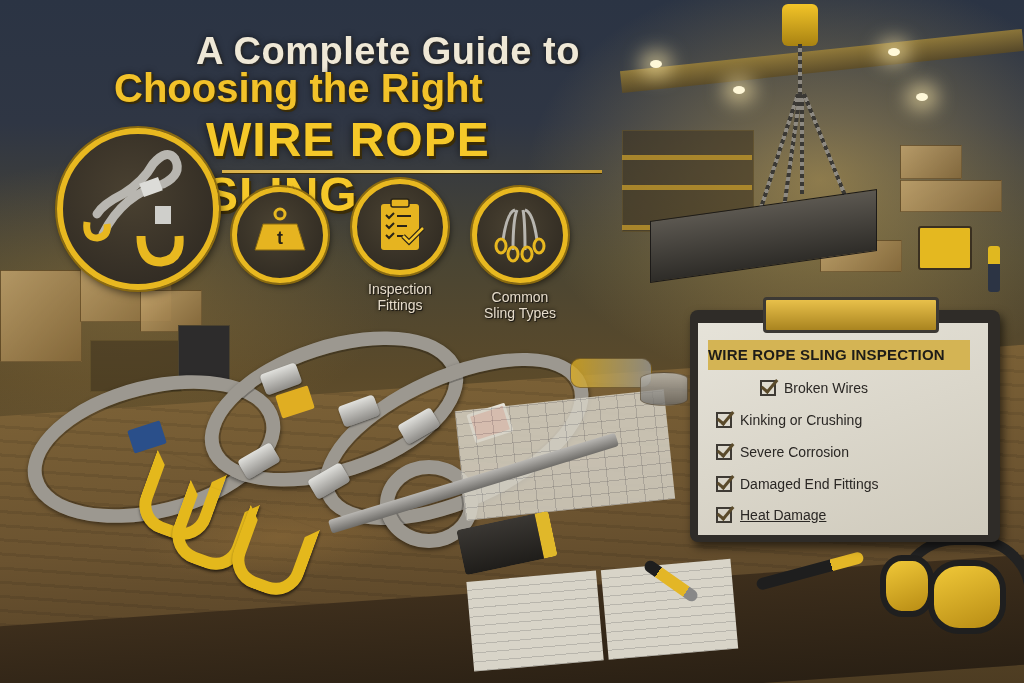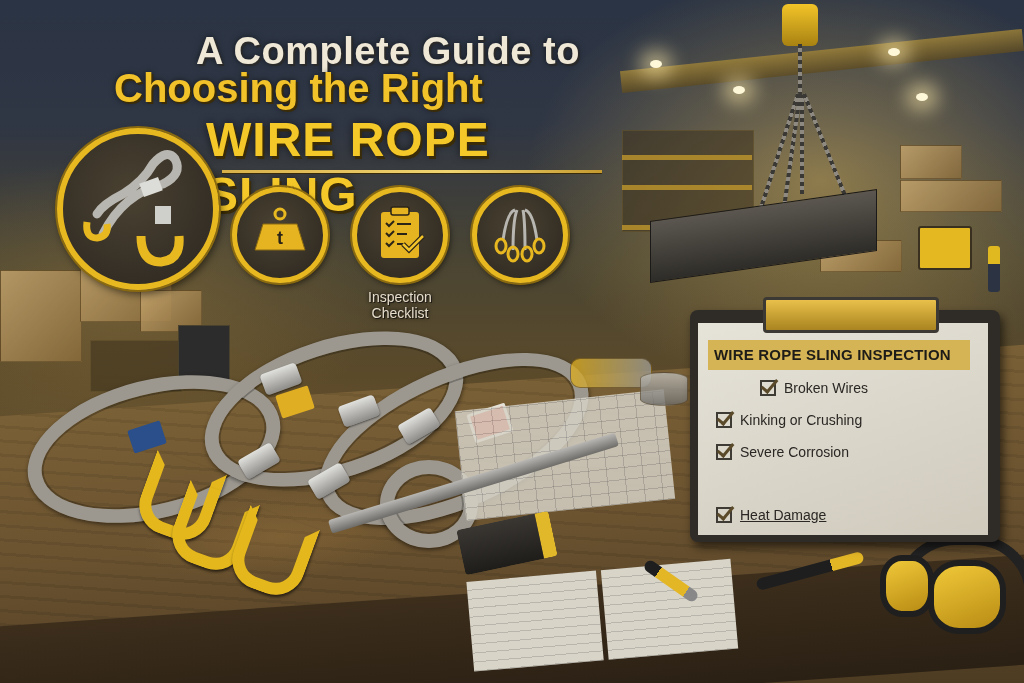--- a/index.html
+++ b/index.html
@@ -46,21 +46,21 @@
   .feature .ring svg{position:absolute;left:0;top:0;}
   .feature .label{margin-top:6px;font-size:14px;line-height:16px;color:#e6dccb;text-shadow:1px 1px 0 #1e1a14,0 0 4px #000;}
 
   
   .clipboard{position:absolute;left:690px;top:310px;width:310px;height:232px;background:#2f2c28;border-radius:8px;
       box-shadow:3px 5px 10px rgba(0,0,0,.6);}
   .clip{position:absolute;left:763px;top:297px;width:170px;height:30px;border-radius:4px;
       background:linear-gradient(180deg,#e8c04a,#a98420);border:3px solid #3c3934;}
   .paper{position:absolute;left:698px;top:323px;width:290px;height:212px;background:linear-gradient(160deg,#e6e3d9,#cfcabc);}
   .cl-head{position:absolute;left:708px;top:340px;width:262px;height:30px;background:#d4b454;
-      color:#1e1c18;font-weight:bold;font-size:15px;line-height:30px;padding-left:6px;box-sizing:border-box;letter-spacing:.2px;}
+      color:#1e1c18;font-weight:bold;font-size:15px;line-height:30px;box-sizing:border-box;letter-spacing:.2px;}
   .cl-item{position:absolute;left:716px;height:24px;display:flex;align-items:center;gap:8px;color:#2a2724;font-size:14px;}
   .cbox{width:16px;height:16px;border:2px solid #3e3a34;position:relative;box-sizing:border-box;}
   .cbox::after{content:"";position:absolute;left:3px;top:-6px;width:6px;height:14px;border-right:3px solid #5a4a2a;border-bottom:3px solid #5a4a2a;transform:rotate(40deg);}
 
   
   .rope{position:absolute;border-radius:50%;border:14px solid #9c9890;
      background:transparent;box-shadow:inset 0 0 0 2px rgba(0,0,0,.25),0 2px 4px rgba(0,0,0,.5);}
   .hook{position:absolute;width:50px;height:54px;border:12px solid #e4b81c;border-top-color:transparent;border-radius:0 0 30px 30px;box-shadow:1px 2px 3px rgba(0,0,0,.6);}
   .ferrule{position:absolute;width:38px;height:22px;border-radius:4px;background:linear-gradient(180deg,#e0e0dc,#8e8c88);box-shadow:0 1px 2px rgba(0,0,0,.5);}
   .tag{position:absolute;width:34px;height:24px;border-radius:2px;}
@@ -138,44 +138,45 @@
   <div class="feature" style="left:230px;top:187px;">
     <div class="ring">
       <svg width="86" height="86" viewBox="0 0 86 86">
         <circle cx="43" cy="22" r="5" fill="none" stroke="#e8b820" stroke-width="3"></circle>
         <path d="M26 32 L60 32 L68 58 L18 58 Z" fill="#e6b420" stroke="#8a6a10" stroke-width="1"></path>
         <text x="43" y="52" text-anchor="middle" font-family="Liberation Sans, sans-serif" font-weight="bold" font-size="18" fill="#2a2418">t</text>
       </svg>
     </div>
   </div>
 
-  <div class="feature" style="left:350px;top:187px;">
+  <div class="feature" style="left:350px;top:179px;">
     <div class="ring">
       <svg width="86" height="86" viewBox="0 0 86 86">
         <rect x="24" y="20" width="38" height="46" rx="3" fill="#e6b420"></rect>
         <rect x="34" y="15" width="18" height="8" rx="2" fill="#e6b420" stroke="#2a2418" stroke-width="1.5"></rect>
         <path d="M29 31 l3 3 l5 -5 M29 41 l3 3 l5 -5 M29 51 l3 3 l5 -5" stroke="#2a2418" stroke-width="2" fill="none"></path>
         <path d="M40 32 h14 M40 42 h10 M40 52 h8" stroke="#2a2418" stroke-width="2"></path>
         <path d="M46 52 l6 6 l14 -14" stroke="#2a2418" stroke-width="5" fill="none"></path>
         <path d="M46 52 l6 6 l14 -14" stroke="#f2c42a" stroke-width="2.5" fill="none"></path>
       </svg>
     </div>
-    <div class="label"><span>Inspection</span><br><span>Checklist</span></div>
+    <div class="label"><span>Inspection</span><br><span>Fittings</span></div>
   </div>
 
   <div class="feature" style="left:470px;top:187px;">
     <div class="ring">
       <svg width="86" height="86" viewBox="0 0 86 86">
         <path d="M26 48 Q30 20 38 18 M36 58 Q36 28 40 18 M48 58 Q48 28 46 18 M60 48 Q56 20 48 18" stroke="#b8b6b0" stroke-width="3" fill="none"></path>
         <ellipse cx="24" cy="54" rx="5" ry="7" fill="none" stroke="#e8b820" stroke-width="3"></ellipse>
         <ellipse cx="36" cy="62" rx="5" ry="7" fill="none" stroke="#e8b820" stroke-width="3"></ellipse>
         <ellipse cx="50" cy="62" rx="5" ry="7" fill="none" stroke="#e8b820" stroke-width="3"></ellipse>
         <ellipse cx="62" cy="54" rx="5" ry="7" fill="none" stroke="#e8b820" stroke-width="3"></ellipse>
       </svg>
     </div>
+    <div class="label"><span>Common</span><br><span>Sling Types</span></div>
   </div>
 
   <div class="rope" style="left:25px;top:380px;width:230px;height:110px;transform:rotate(-14deg);"></div>
   <div class="rope" style="left:200px;top:340px;width:240px;height:110px;transform:rotate(-18deg);"></div>
   <div class="rope" style="left:310px;top:370px;width:260px;height:110px;transform:rotate(-24deg);"></div>
   <div class="rope" style="left:380px;top:460px;width:70px;height:60px;"></div>
   <div class="ferrule" style="left:262px;top:368px;transform:rotate(-20deg);"></div>
   <div class="ferrule" style="left:340px;top:400px;transform:rotate(-20deg);"></div>
   <div class="ferrule" style="left:400px;top:415px;transform:rotate(-30deg);"></div>
   <div class="ferrule" style="left:240px;top:450px;transform:rotate(-30deg);"></div>
@@ -212,17 +213,21 @@
     <span>Broken Wires</span>
   </div>
   <div class="cl-item" style="top:408px;">
     <span class="cbox"></span>
     <span>Kinking or Crushing</span>
   </div>
   <div class="cl-item" style="top:440px;">
     <span class="cbox"></span>
     <span>Severe Corrosion</span>
   </div>
+  <div class="cl-item" style="top:472px;">
+    <span class="cbox"></span>
+    <span>Damaged End Fittings</span>
+  </div>
   <div class="cl-item" style="top:503px;text-decoration:underline;">
     <span class="cbox"></span>
     <span>Heat Damage</span>
   </div>
 </div>
 
 </body></html>

